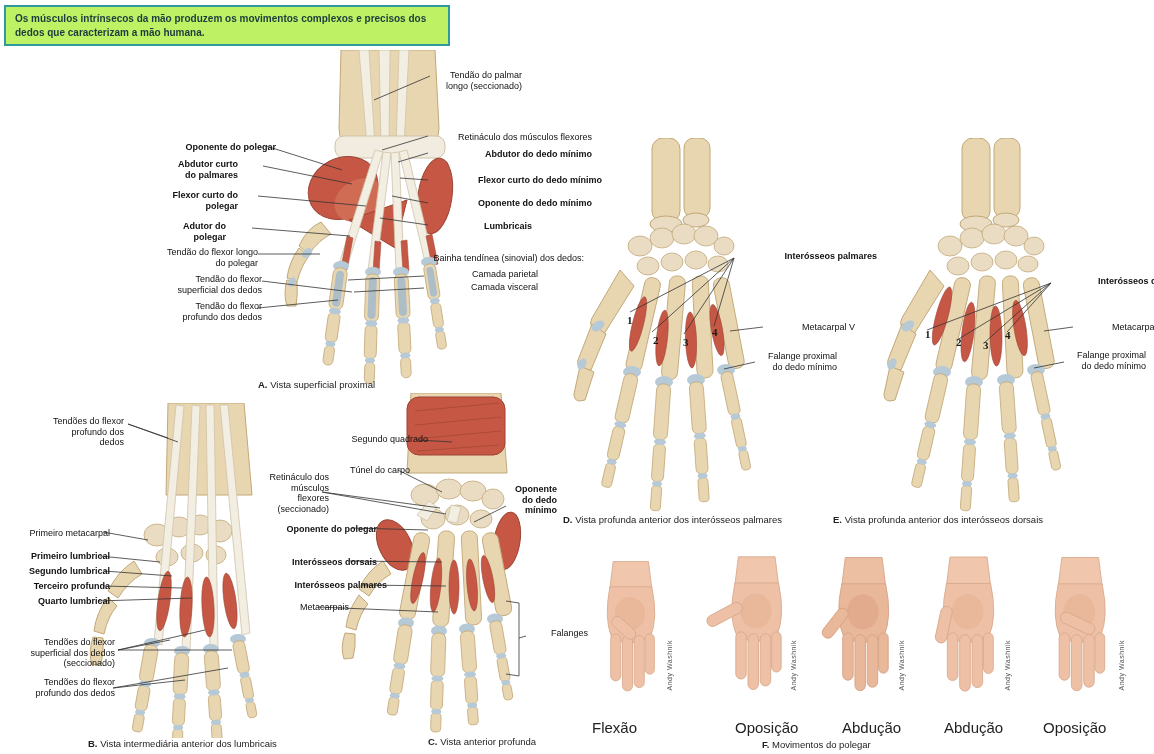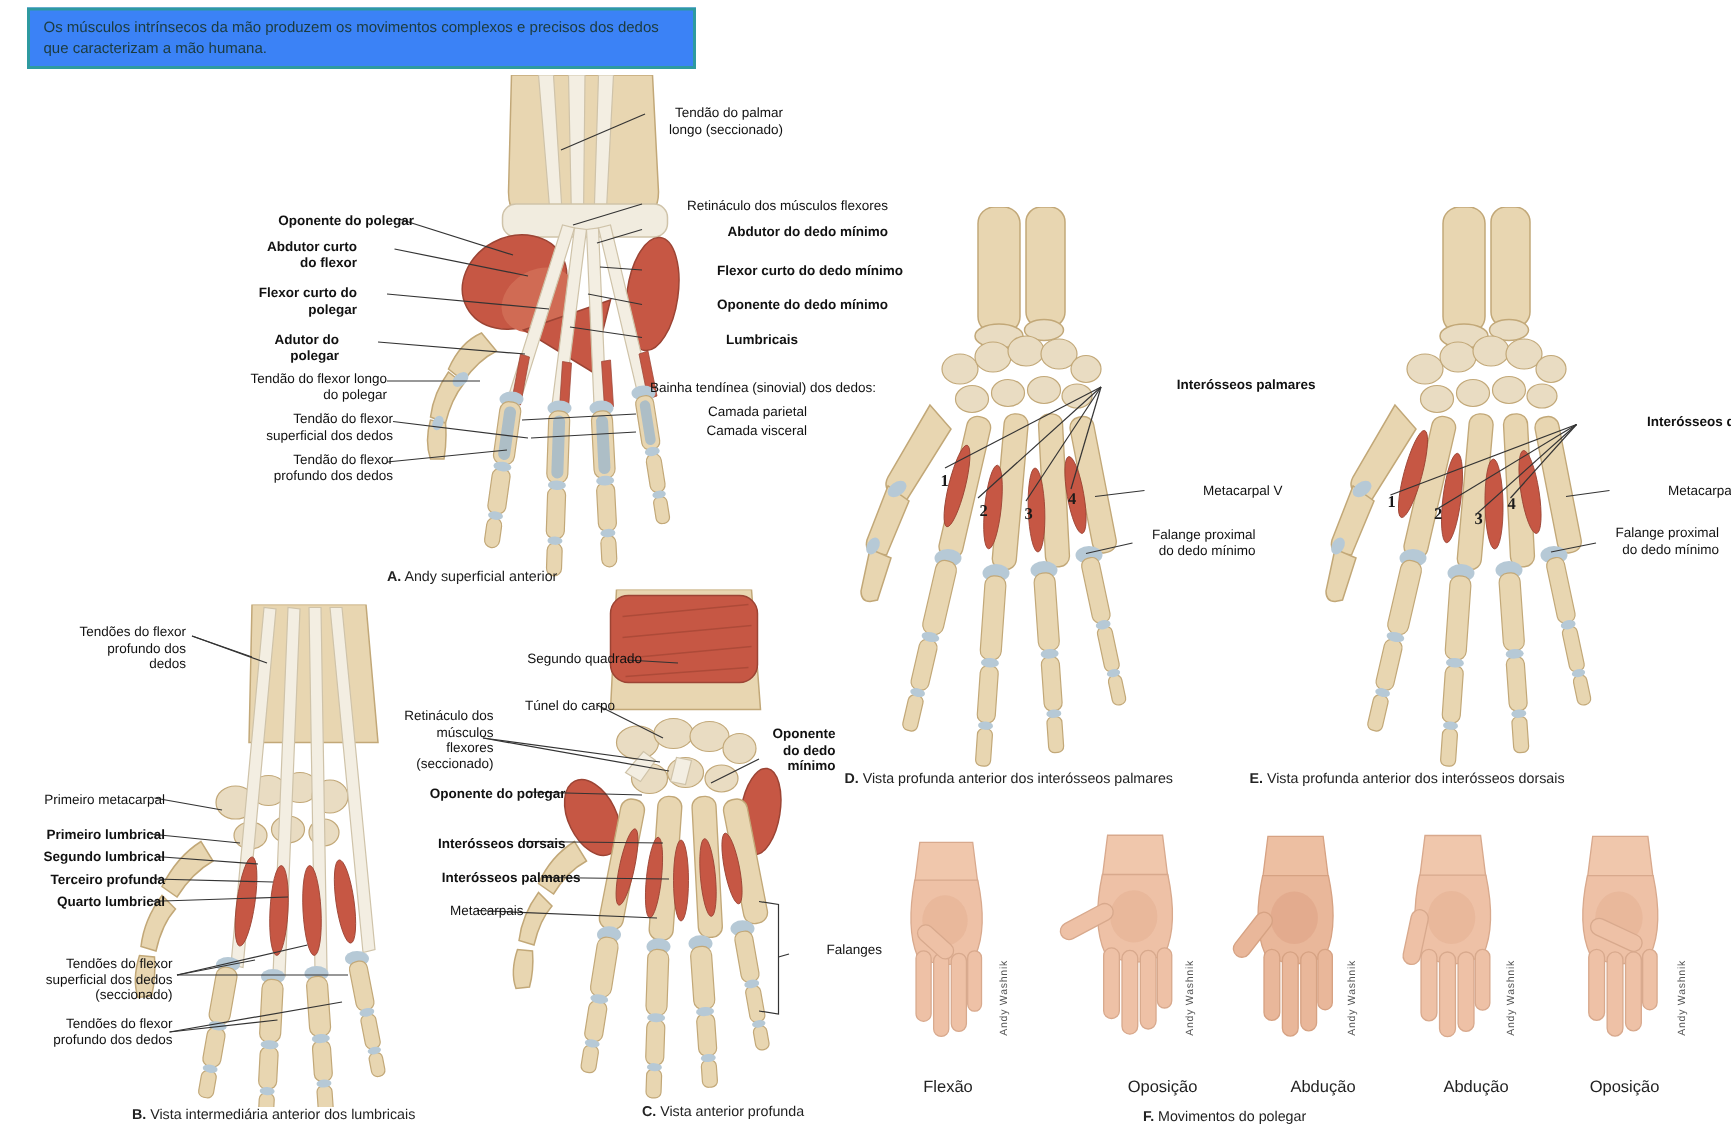--- a/index.html
+++ b/index.html
@@ -4,26 +4,26 @@
 <style>
   html,body{margin:0;padding:0;background:#fff;}
   #canvas{position:relative;width:1154px;height:754px;background:#ffffff;overflow:hidden;
           font-family:"Liberation Sans",sans-serif;}
   .fig{position:absolute;z-index:1;}
   #leads{position:absolute;left:0;top:0;z-index:2;pointer-events:none;}
   .lbl{position:absolute;z-index:3;font-size:9px;line-height:1.18;color:#111;text-align:right;}
   .b{font-weight:bold;}
   .cap{position:absolute;z-index:3;font-size:9.5px;color:#222;}
   .cap .ltr{font-weight:bold;}
-  .mov{position:absolute;z-index:3;font-size:11px;color:#222;text-align:center;}
+  .mov{position:absolute;z-index:3;font-size:15px;color:#222;}
   .vcred{position:absolute;z-index:3;font-size:7px;color:#555;writing-mode:vertical-rl;
          transform:rotate(180deg);letter-spacing:0.5px;}
-  #intro{position:absolute;left:18px;top:5px;width:424px;z-index:3;
-         border:2px solid #2e9aa0;background:#3b82f6;padding:5px 9px;
-         font-size:10px;line-height:1.35;color:#1c3b3d;}
+  #intro{position:absolute;left:4px;top:5px;width:424px;z-index:3;
+         border:2px solid #2e9aa0;background:#bef264;padding:5px 9px;
+         font-size:10px;line-height:1.35;color:#1c3b3d;font-weight:bold;}
 </style>
 </head>
 <body>
 
 <div id="canvas">
 
   <div id="intro">
     <span>Os músculos intrínsecos da mão produzem os movimentos complexos e precisos dos dedos que caracterizam a mão humana.</span>
   </div>
 
@@ -534,38 +534,38 @@
       <line x1="1051" y1="283" x2="927" y2="330"></line>
         <line x1="1051" y1="283" x2="957" y2="340"></line>
       <line x1="1051" y1="283" x2="984" y2="343"></line>
         <line x1="1051" y1="283" x2="1007" y2="332"></line>
       <line x1="1073" y1="327" x2="1044" y2="331"></line>
         <line x1="1064" y1="362" x2="1034" y2="368"></line>
     </g>
   </svg>
 
   <div class="lbl b" style="left:166px;top:142px;width:110px">Oponente do polegar</div>
-  <div class="lbl b" style="left:166px;top:159px;width:72px">Abdutor curto do flexor</div>
+  <div class="lbl b" style="left:166px;top:159px;width:72px">Abdutor curto do palmares</div>
   <div class="lbl b" style="left:166px;top:190px;width:72px">Flexor curto do polegar</div>
   <div class="lbl b" style="left:166px;top:221px;width:60px">Adutor do polegar</div>
   <div class="lbl" style="left:166px;top:247px;width:92px">Tendão do flexor longo do polegar</div>
   <div class="lbl" style="left:166px;top:274px;width:96px">Tendão do flexor superficial dos dedos</div>
   <div class="lbl" style="left:166px;top:301px;width:96px">Tendão do flexor profundo dos dedos</div>
   <div class="lbl" style="left:432px;top:70px;width:90px">Tendão do palmar longo (seccionado)</div>
   <div class="lbl" style="left:432px;top:132px;width:160px">Retináculo dos músculos flexores</div>
   <div class="lbl b" style="left:432px;top:149px;width:160px">Abdutor do dedo mínimo</div>
   <div class="lbl b" style="left:432px;top:175px;width:170px">Flexor curto do dedo mínimo</div>
   <div class="lbl b" style="left:432px;top:198px;width:160px">Oponente do dedo mínimo</div>
   <div class="lbl b" style="left:432px;top:221px;width:100px">Lumbricais</div>
   <div class="lbl" style="left:404px;top:253px;width:180px">Bainha tendínea (sinovial) dos dedos:</div>
   <div class="lbl" style="left:428px;top:269px;width:110px">Camada parietal</div>
   <div class="lbl" style="left:428px;top:282px;width:110px">Camada visceral</div>
   <div class="cap" style="left:258px;top:379px">
     <span class="ltr">A.</span>
-    <span>Andy superficial anterior</span>
+    <span>Vista superficial proximal</span>
   </div>
 
   <div class="lbl" style="left:48px;top:416px;width:76px">Tendões do flexor profundo dos dedos</div>
   <div class="lbl" style="left:10px;top:528px;width:100px">Primeiro metacarpal</div>
   <div class="lbl b" style="left:10px;top:551px;width:100px">Primeiro lumbrical</div>
   <div class="lbl b" style="left:10px;top:566px;width:100px">Segundo lumbrical</div>
   <div class="lbl b" style="left:10px;top:581px;width:100px">Terceiro profunda</div>
   <div class="lbl b" style="left:10px;top:596px;width:100px">Quarto lumbrical</div>
   <div class="lbl" style="left:10px;top:637px;width:105px">Tendões do flexor superficial dos dedos (seccionado)</div>
   <div class="lbl" style="left:10px;top:677px;width:105px">Tendões do flexor profundo dos dedos</div>

